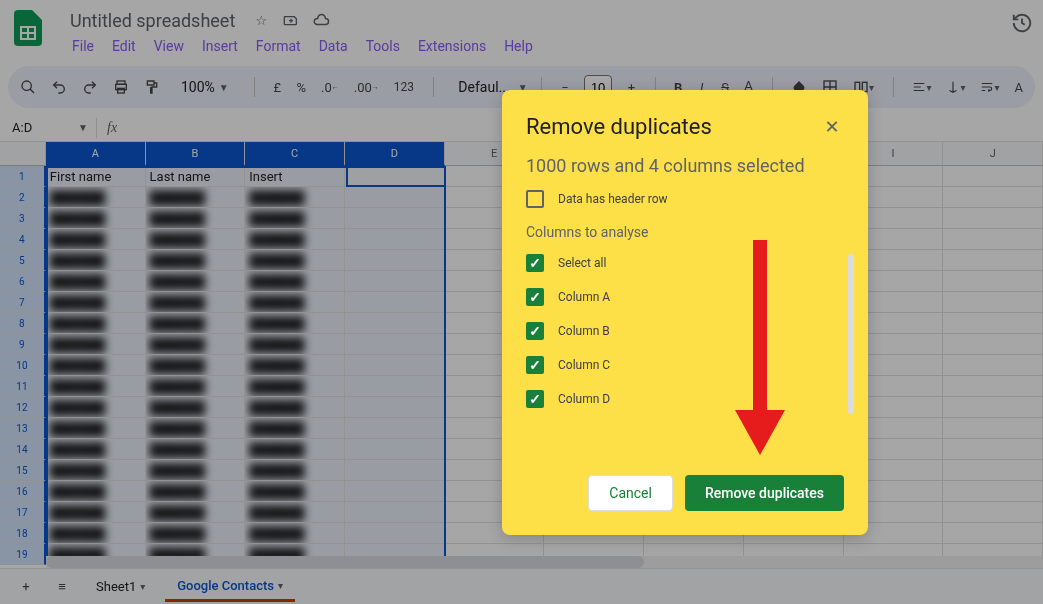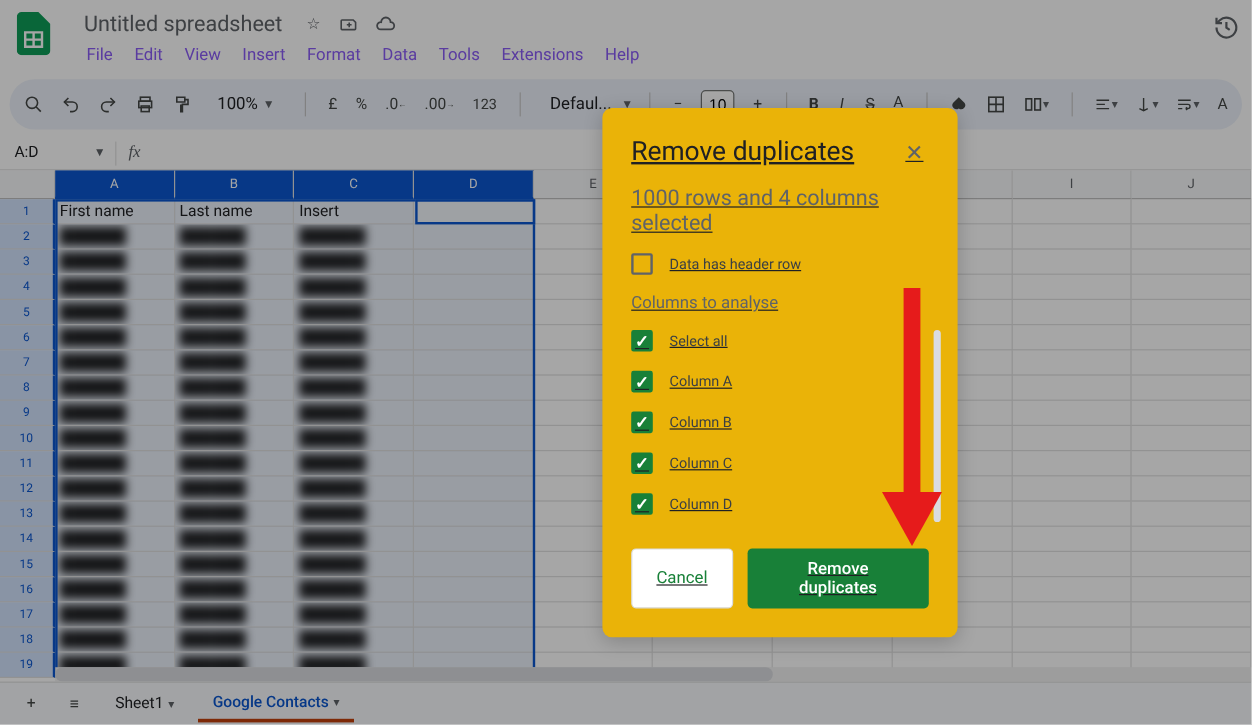--- a/index.html
+++ b/index.html
@@ -51,35 +51,35 @@
   .sheet-btn { width: 28px; height: 28px; display: flex; align-items: center; justify-content: center; color: #444746; cursor: pointer; border-radius: 4px; }
   .sheet-tab { padding: 6px 12px; font-size: 13px; cursor: pointer; display: flex; align-items: center; gap: 4px; }
   .sheet-tab.active { color: #0b57d0; font-weight: 500; border-bottom: 3px solid #c2410c; }
   .hscroll { position:absolute; bottom:36px; left:46px; right:0; height:12px; background:#f1f1f1; }
   .hscroll-thumb { position:absolute; left:0; width:60%; height:100%; background:#dadce0; border-radius:6px; }
   
   
   .overlay { position: absolute; inset: 0; background: rgba(0,0,0,0.35); }
   
   
-  .modal { position: absolute; left: 502px; top: 90px; width: 296px; background: #eab308; border-radius: 8px; box-shadow: 0 4px 16px rgba(0,0,0,0.2); padding: 24px; text-decoration: underline; }
+  .modal { position: absolute; left: 502px; top: 90px; width: 366px; background: #fde047; border-radius: 8px; box-shadow: 0 4px 16px rgba(0,0,0,0.2); padding: 24px; }
   .modal-header { display: flex; justify-content: space-between; align-items: center; margin-bottom: 16px; }
   .modal-title { font-size: 22px; color: #202124; font-weight: 400; }
   .modal-close { width: 24px; height: 24px; color: #5f6368; cursor: pointer; display: flex; align-items: center; justify-content: center; font-size: 18px; }
   .modal-info { font-size: 18px; color: #5f6368; margin-bottom: 14px; }
   .checkbox-row { display: flex; align-items: center; gap: 14px; margin-bottom: 16px; cursor: pointer; }
   .checkbox { width: 18px; height: 18px; border: 2px solid #5f6368; border-radius: 2px; display: flex; align-items: center; justify-content: center; }
   .checkbox.checked { background: #188038; border-color: #188038; color: #fff; }
   .checkbox.checked::after { content: '✓'; font-size: 14px; font-weight: bold; }
   .checkbox-label { font-size: 12px; color: #3c4043; }
   .section-label { font-size: 14px; color: #5f6368; margin-bottom: 14px; }
   .cols-list { position: relative; }
   .cols-scrollbar { position: absolute; right: -10px; top: 0; width: 6px; height: 160px; background: #dadce0; border-radius: 3px; }
   .modal-actions { display: flex; justify-content: flex-end; gap: 12px; margin-top: 28px; }
-  .btn { padding: 9px 20px; font-size: 14px; border-radius: 4px; cursor: pointer; border: none; font-family: inherit; }
+  .btn { padding: 9px 20px; font-size: 14px; border-radius: 4px; cursor: pointer; border: none; font-family: inherit; margin-top: 39px; }
   .btn-cancel { background: #fff; border: 1px solid #dadce0; color: #188038; }
   .btn-primary { background: #188038; color: #fff; font-weight: 500; }
   
   
   .arrow-annot { position: absolute; left: 735px; top: 240px; pointer-events: none; }
   
   .chev { font-size: 10px; color: #5f6368; }
 </style>
 </head>
 <body>

